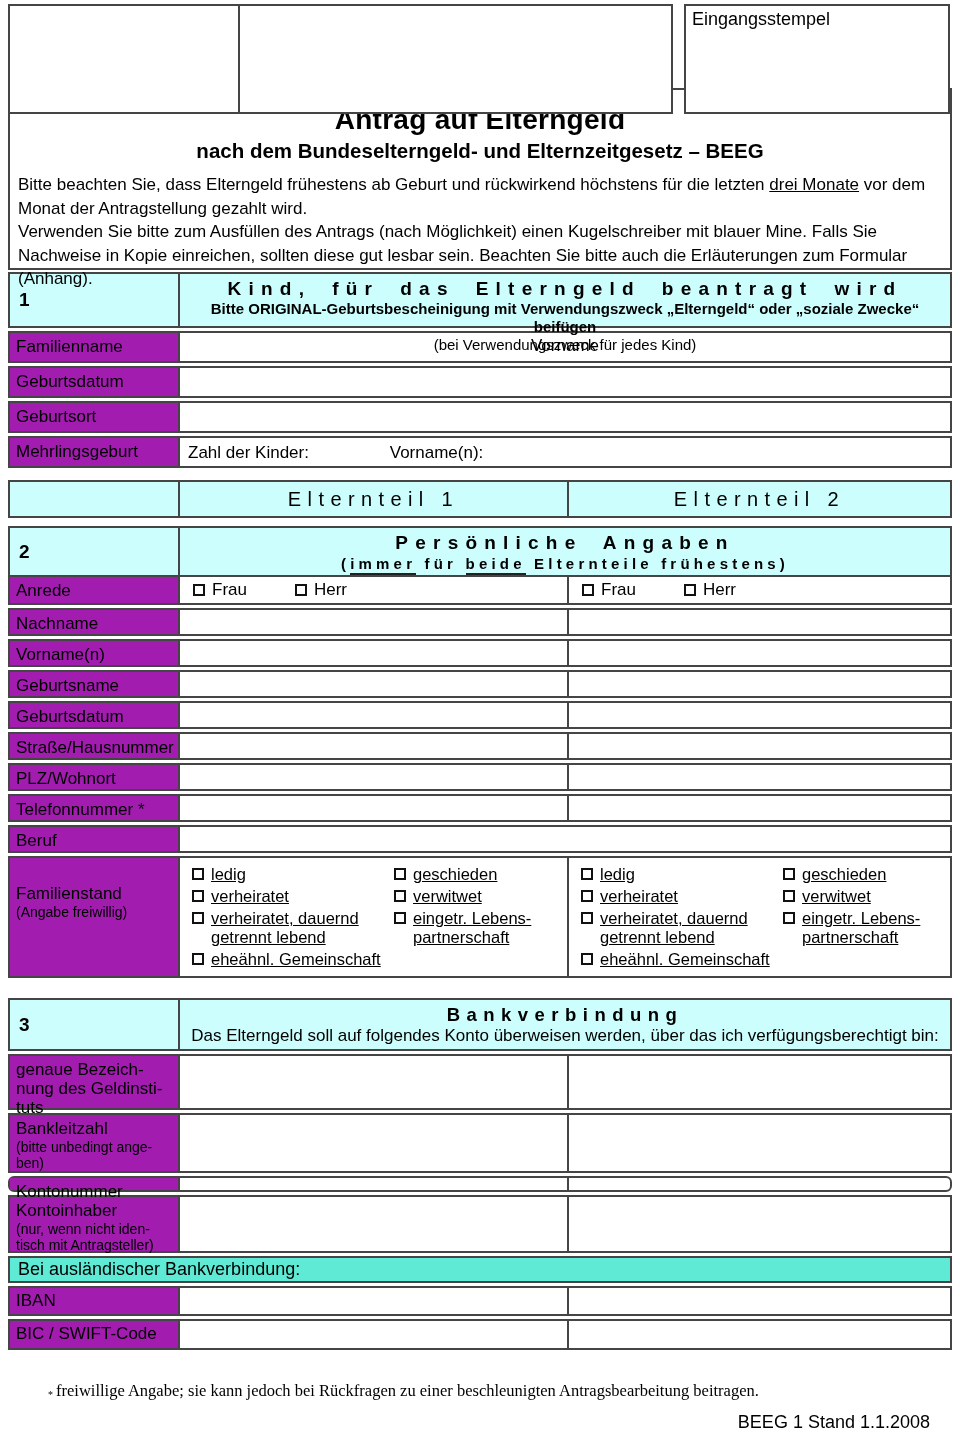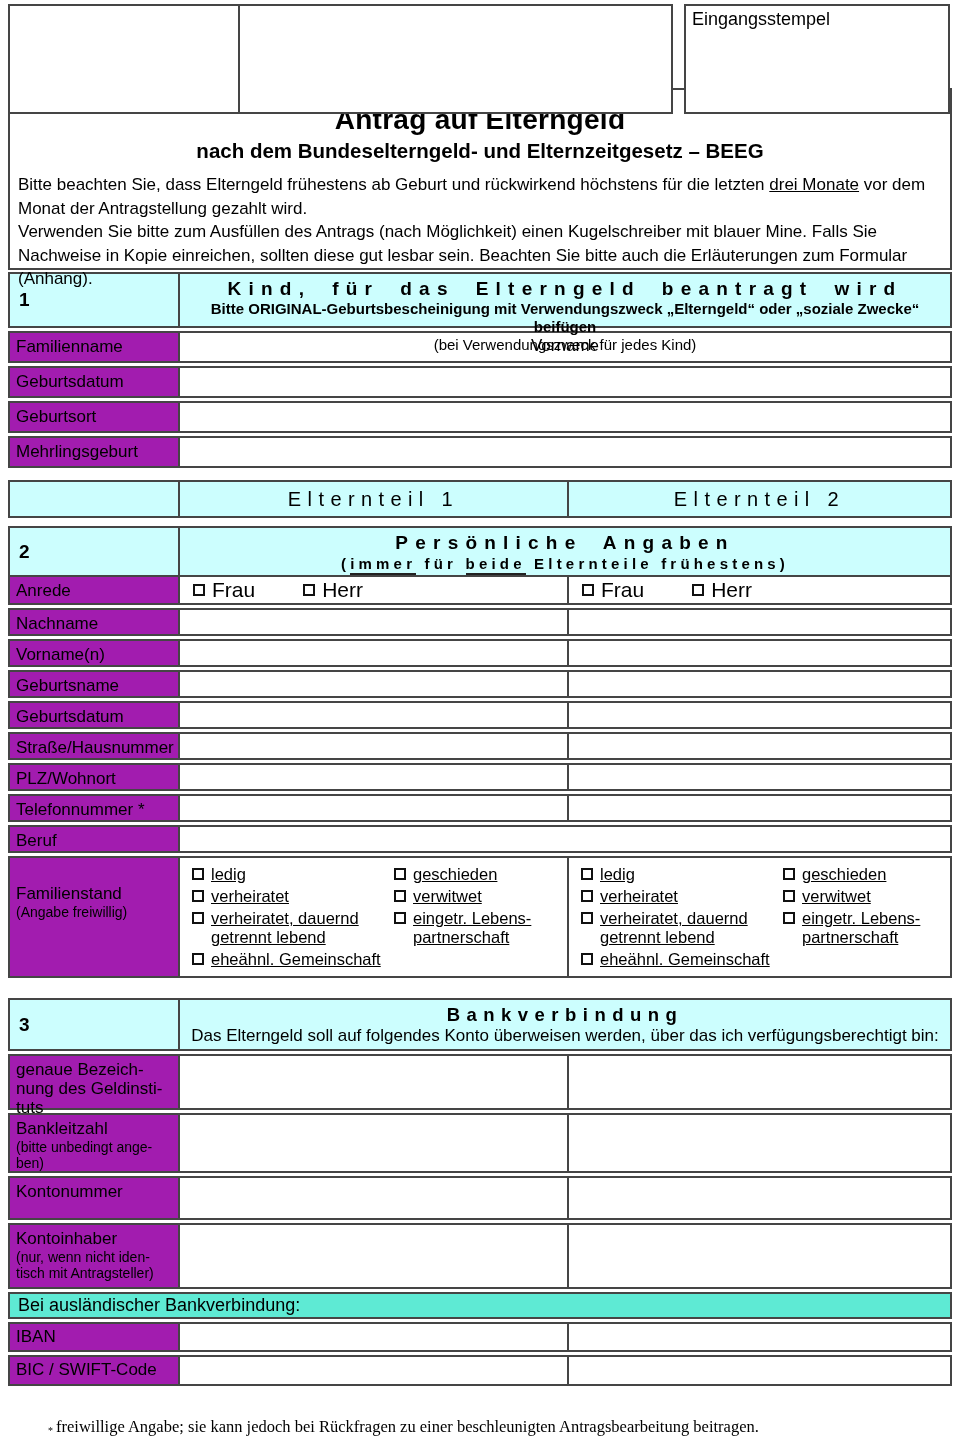--- a/index.html
+++ b/index.html
@@ -57,21 +57,21 @@
   .eb-1 { width: 389px; border-right: 2px solid #454545; }
   .eb-1, .eb-2 { display: flex; align-items: center; justify-content: center;
                  font-size: 20px; font-weight: normal; letter-spacing: 0.32em; }
   .eb-2 { flex: 1; }
 
   
   .s2-header { margin-top: 8px; min-height: 46px; }
   .s2-sub { font-size: 15px; font-weight: bold; letter-spacing: 0.28em; margin-top: 1px; }
   .s2-sub .u { border-bottom: 2px solid #222; padding-bottom: 1px; }
   .anrede-row { margin-top: -2px; height: 30px; }
-  .cb-cell { display: flex; align-items: center; padding-left: 13px; font-size: 21px; }
+  .cb-cell { display: flex; align-items: center; padding-left: 13px; font-size: 17px; }
   .cb { display: inline-block; width: 12px; height: 12px; border: 2px solid #111; background: #fff;
         margin-right: 7px; flex: none; }
   .cb-pair .opt { display: inline-flex; align-items: center; }
   .cb-pair .opt + .opt { margin-left: 48px; }
   .s2-row { height: 28px; }
   .fs-row { min-height: 98px; }
   .fs-label { padding-top: 26px; }
   .fs-half { display: flex; padding: 7px 0 4px 12px; text-decoration: underline; }
   .fs-col { font-size: 16.5px; }
   .fs-col-a { width: 202px; }
@@ -79,22 +79,22 @@
   .cbi { display: flex; margin-bottom: 3px; }
   .cbi .cb { margin-top: 3px; }
   .cbl span { display: block; line-height: 19px; }
 
   
   .s3-header { margin-top: 20px; min-height: 52px; }
   .s3-sub { font-size: 17px; line-height: 20px; }
   .s3-title { font-size: 18.5px; font-weight: bold; letter-spacing: 0.35em; }
   .r-geld { height: 56px; }
   .r-blz { height: 60px; }
-  .r-konto { height: 44px; }
-  .r-inhaber { height: 66px; }
+  .r-konto { height: 16px; border-radius: 6px; }
+  .r-inhaber { height: 58px; }
   .band { border: 2px solid #454545; background: #5eead4; margin-top: 3px; height: 27px;
           font-size: 18px; padding: 1px 0 0 8px; }
   .r-iban { height: 30px; }
   .r-bic { height: 31px; }
   .r-bic .flabel, .r-iban .flabel { padding-top: 3px; }
 
   
   .footnote { margin-top: 31px; font-family: "Liberation Serif", serif; font-size: 16.5px;
               padding-left: 40px; }
   .footnote .star { font-size: 10px; vertical-align: baseline; position: relative; top: 2px; margin-right: 3px; }
@@ -140,20 +140,24 @@
   <div class="frow s1-row">
     <div class="flabel">Geburtsdatum</div>
     <div class="vfull"></div>
   </div>
   <div class="frow s1-row">
     <div class="flabel">Geburtsort</div>
     <div class="vfull"></div>
   </div>
   <div class="frow s1-row">
     <div class="flabel">Mehrlingsgeburt</div>
+    <div class="vfull mehrling-fields">
+      <span class="f1">Zahl der Kinder:</span>
+      <span class="f2">Vorname(n):</span>
+    </div>
   </div>
 
   <div class="eltern-band">
     <div class="eb-0"></div>
     <div class="eb-1">Elternteil 1</div>
     <div class="eb-2">Elternteil 2</div>
   </div>
 
   <div class="sec-header s2-header">
     <div class="num-cell">2</div>

